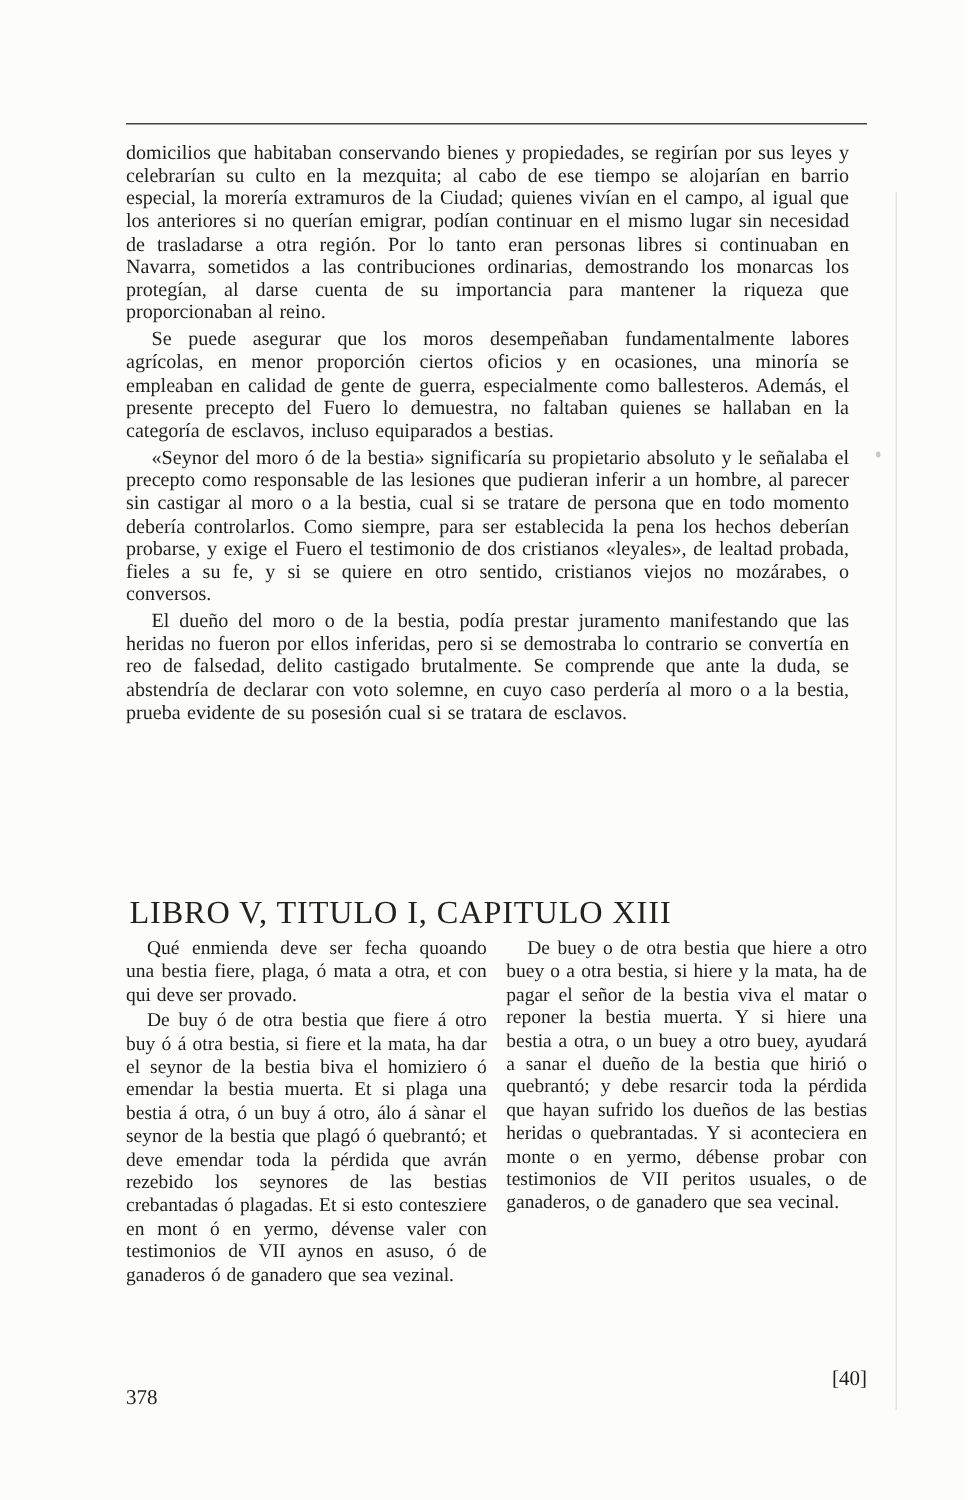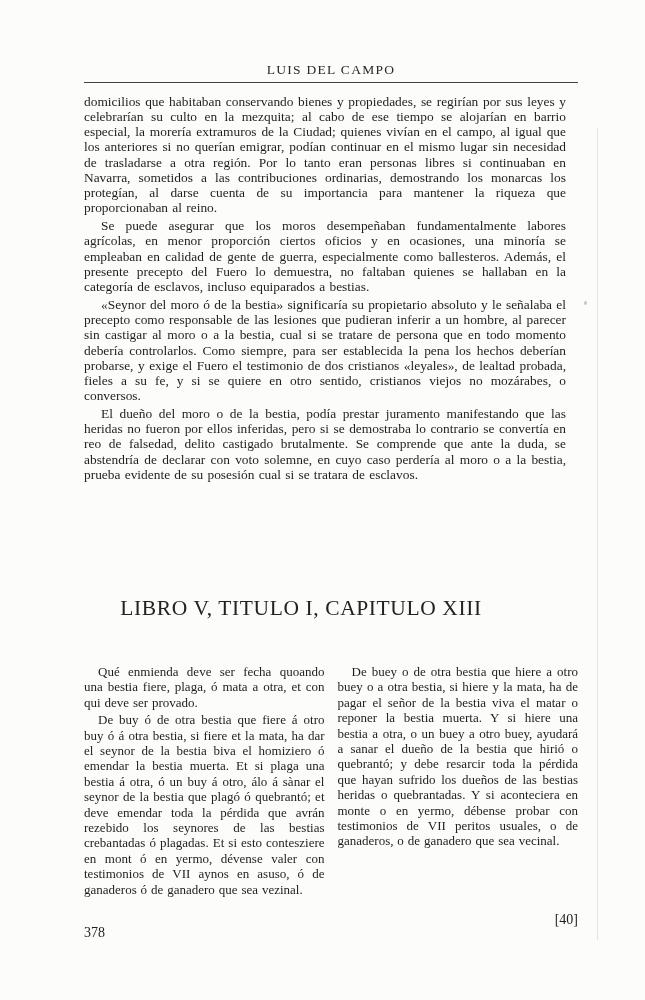--- a/index.html
+++ b/index.html
@@ -54,25 +54,24 @@
   }
   .chapter-heading {
     position: absolute;
     top: 596px;
     left: 0;
     width: 534px;
     text-align: center;
     font-size: 21.5px;
     letter-spacing: 0.6px;
     color: #24221f;
-    margin-left: 34px;
   }
   .columns {
     position: absolute;
-    top: 664px;
+    top: 624px;
     left: 84px;
     width: 494px;
     display: flex;
     gap: 13px;
   }
   .column {
     flex: 1;
     font-size: 13px;
     line-height: 15.4px;
     text-align: justify;
@@ -112,21 +111,20 @@
     height: 4px;
     border-radius: 50%;
     background: #c9c7c2;
   }
 </style>
 </head>
 <body>
 
 <div class="page">
 
-  <div class="running-header">LUIS DEL CAMPO</div>
 
   <div class="header-rule"></div>
 
   <div class="body-text">
     <p class="no-indent">domicilios que habitaban conservando bienes y propiedades, se regirían por sus leyes y celebrarían su culto en la mezquita; al cabo de ese tiempo se alojarían en barrio especial, la morería extramuros de la Ciudad; quienes vivían en el campo, al igual que los anteriores si no querían emigrar, podían continuar en el mismo lugar sin necesidad de trasladarse a otra región. Por lo tanto eran personas libres si continuaban en Navarra, sometidos a las contribuciones ordinarias, demostrando los monarcas los protegían, al darse cuenta de su importancia para mantener la riqueza que proporcionaban al reino.</p>
     <p>Se puede asegurar que los moros desempeñaban fundamentalmente labores agrícolas, en menor proporción ciertos oficios y en ocasiones, una minoría se empleaban en calidad de gente de guerra, especialmente como ballesteros. Además, el presente precepto del Fuero lo demuestra, no faltaban quienes se hallaban en la categoría de esclavos, incluso equiparados a bestias.</p>
     <p>«Seynor del moro ó de la bestia» significaría su propietario absoluto y le señalaba el precepto como responsable de las lesiones que pudieran inferir a un hombre, al parecer sin castigar al moro o a la bestia, cual si se tratare de persona que en todo momento debería controlarlos. Como siempre, para ser establecida la pena los hechos deberían probarse, y exige el Fuero el testimonio de dos cristianos «leyales», de lealtad probada, fieles a su fe, y si se quiere en otro sentido, cristianos viejos no mozárabes, o conversos.</p>
     <p>El dueño del moro o de la bestia, podía prestar juramento manifestando que las heridas no fueron por ellos inferidas, pero si se demostraba lo contrario se convertía en reo de falsedad, delito castigado brutalmente. Se comprende que ante la duda, se abstendría de declarar con voto solemne, en cuyo caso perdería al moro o a la bestia, prueba evidente de su posesión cual si se tratara de esclavos.</p>
   </div>
 

